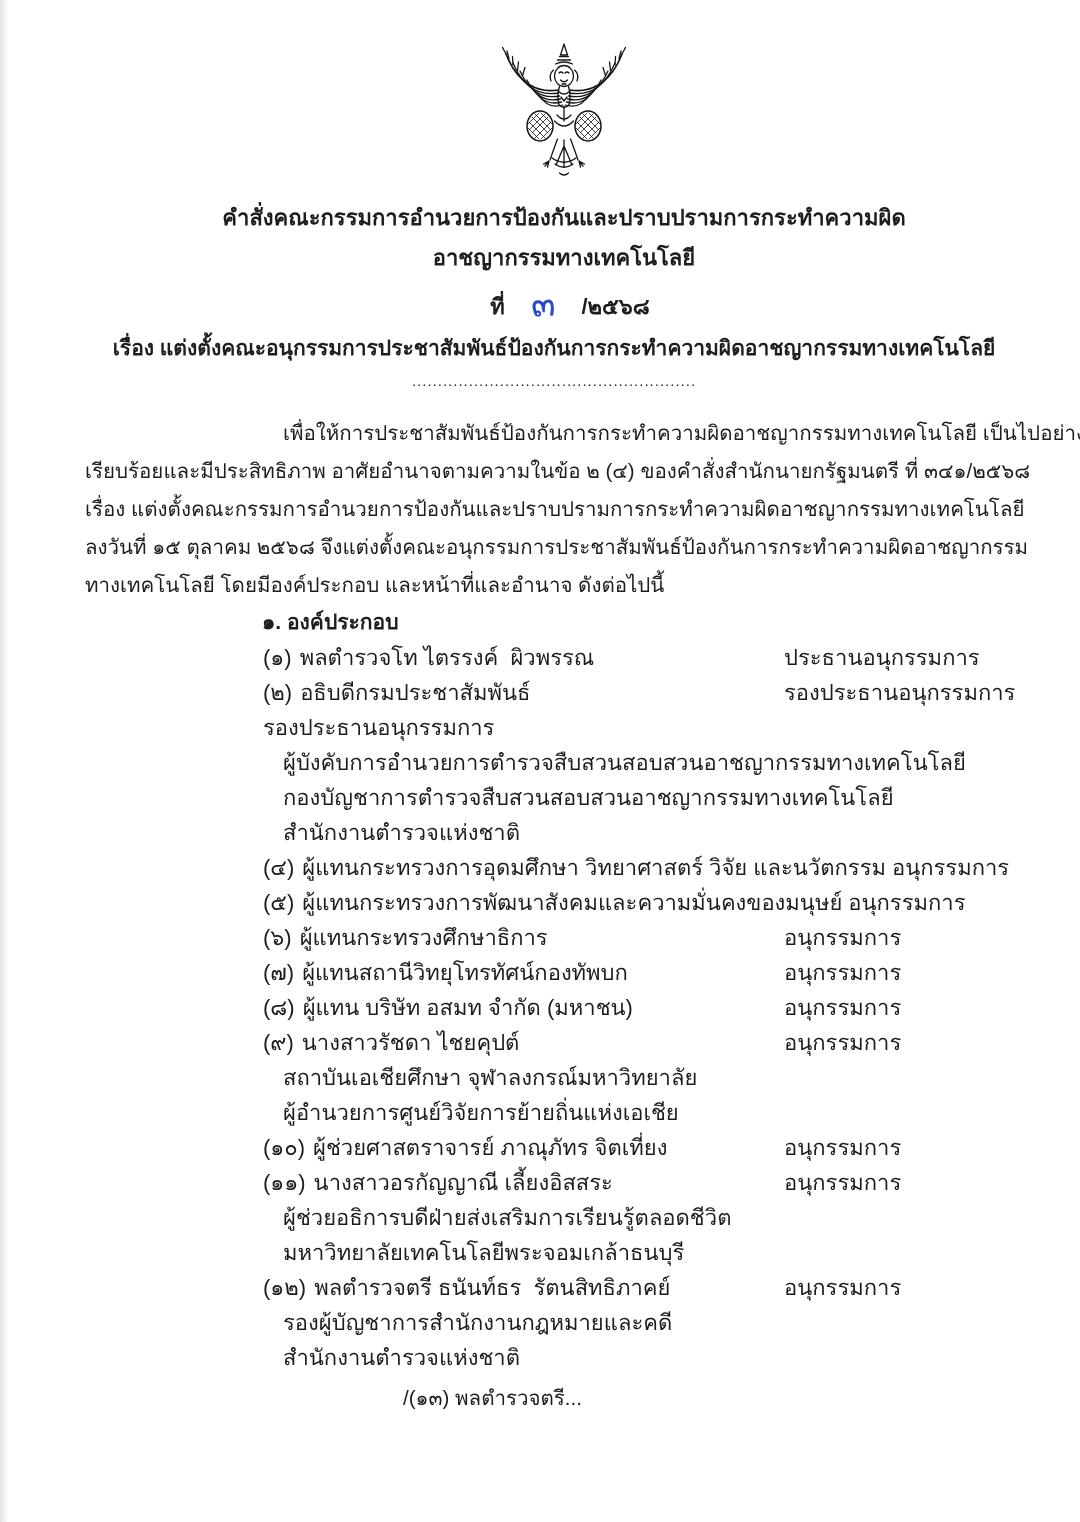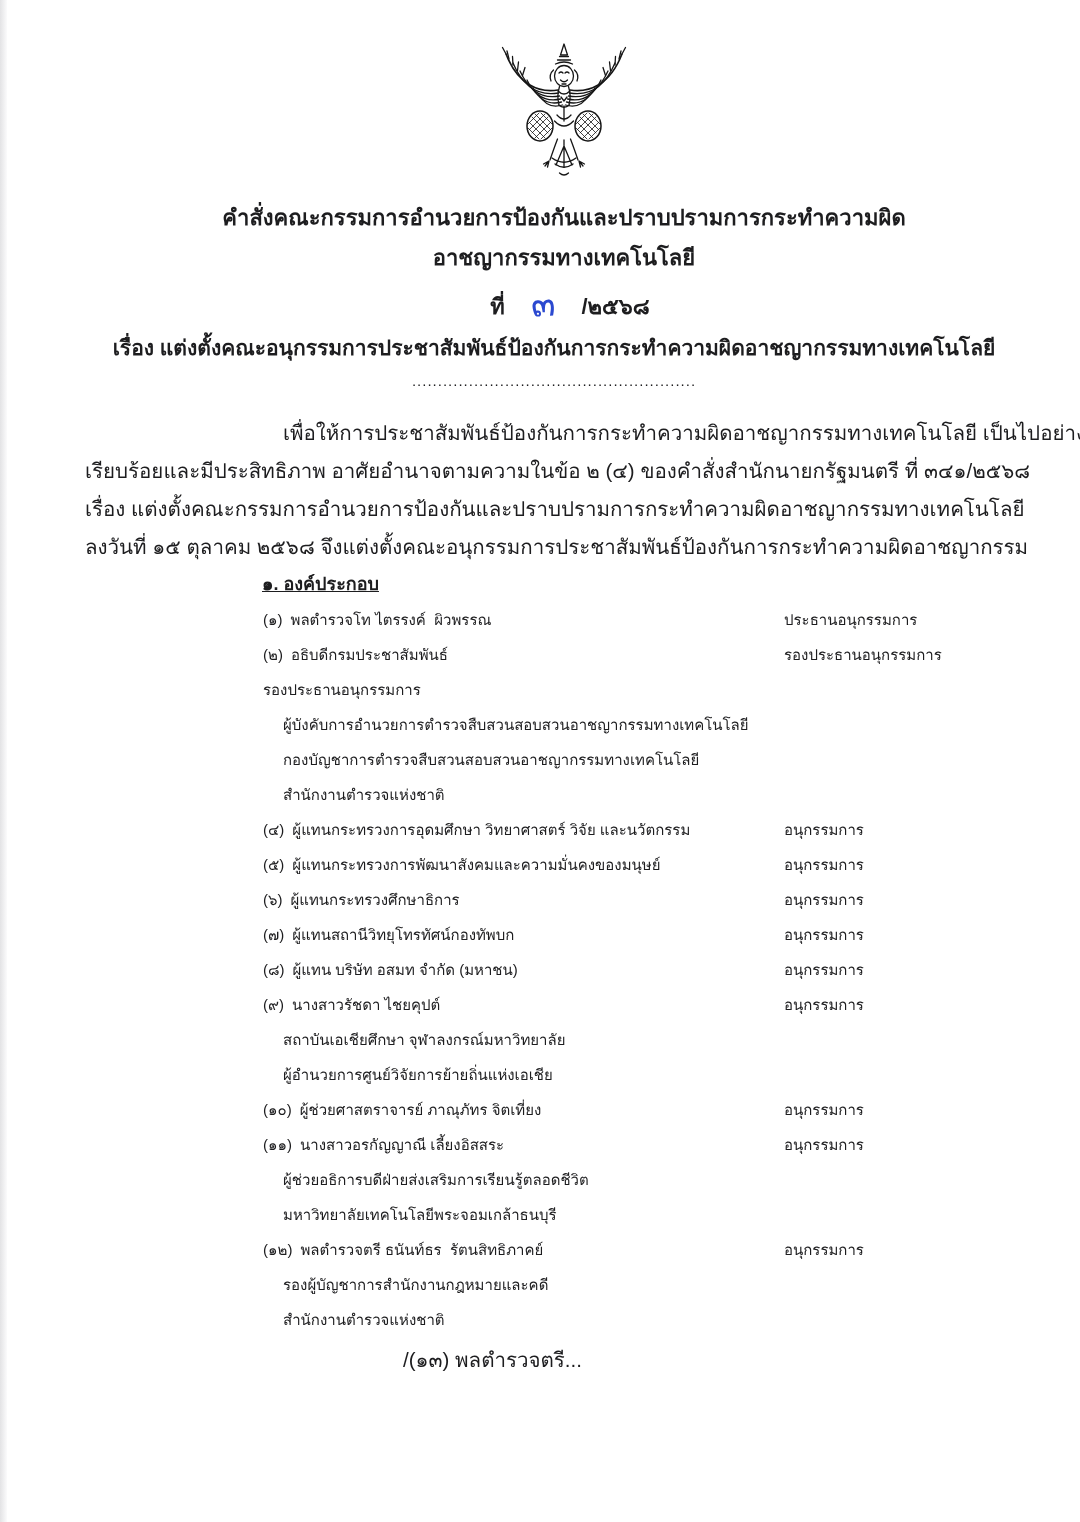--- a/index.html
+++ b/index.html
@@ -35,23 +35,23 @@
     transform:translateX(14px);white-space:nowrap;
   }
   .dots-divider{
     text-align:center;font-size:15px;line-height:26px;margin-top:2px;
     letter-spacing:1px;color:#1d1d1f;transform:translateX(14px);
   }
   .paragraph{margin:20px 85px 0 85px;font-size:20.5px;line-height:38px;}
   .para-line{white-space:nowrap;}
   .para-line.first{text-indent:198px;}
   .section-heading{
-    margin-left:262px;font-size:18px;font-weight:700;line-height:36px;text-decoration:underline;
-  }
-  .members{margin-left:263px;width:745px;font-size:15px;line-height:35px;}
+    margin-left:262px;font-size:21px;font-weight:700;line-height:36px;
+  }
+  .members{margin-left:263px;width:745px;font-size:22px;line-height:35px;}
   .member-row{display:flex;align-items:baseline;}
   .member-left{flex:0 0 auto;min-width:515px;padding-right:6px;white-space:pre-wrap;}
   .member-no{display:inline-block;margin-right:8px;}
   .member-role{flex:0 0 auto;white-space:nowrap;}
   .member-detail{margin-left:20px;white-space:pre-wrap;}
   .footer-continuation{
     margin:8px 95px 0 0;text-align:center;font-size:20.5px;line-height:30px;
   }
 </style>
 </head>
@@ -127,20 +127,21 @@
 
   <div class="subject-line">เรื่อง แต่งตั้งคณะอนุกรรมการประชาสัมพันธ์ป้องกันการกระทำความผิดอาชญากรรมทางเทคโนโลยี</div>
 
   <div class="dots-divider">.......................................................</div>
 
   <div class="paragraph" id="paragraph">
       <div class="para-line first">เพื่อให้การประชาสัมพันธ์ป้องกันการกระทำความผิดอาชญากรรมทางเทคโนโลยี เป็นไปอย่าง</div>
       <div class="para-line">เรียบร้อยและมีประสิทธิภาพ อาศัยอำนาจตามความในข้อ ๒ (๔) ของคำสั่งสำนักนายกรัฐมนตรี ที่ ๓๔๑/๒๕๖๘</div>
       <div class="para-line">เรื่อง แต่งตั้งคณะกรรมการอำนวยการป้องกันและปราบปรามการกระทำความผิดอาชญากรรมทางเทคโนโลยี</div>
       <div class="para-line">ลงวันที่ ๑๕ ตุลาคม ๒๕๖๘ จึงแต่งตั้งคณะอนุกรรมการประชาสัมพันธ์ป้องกันการกระทำความผิดอาชญากรรม</div>
+      <div class="para-line">ทางเทคโนโลยี โดยมีองค์ประกอบ และหน้าที่และอำนาจ ดังต่อไปนี้</div>
     </div>
 
   <div class="section-heading">๑. องค์ประกอบ</div>
 
   <div class="members" id="members">
       <div class="member-row">
         <div class="member-left"><span class="member-no">(๑)</span><span>พลตำรวจโท ไตรรงค์  ผิวพรรณ</span></div>
         <div class="member-role">ประธานอนุกรรมการ</div>
       </div>
       <div class="member-row">

